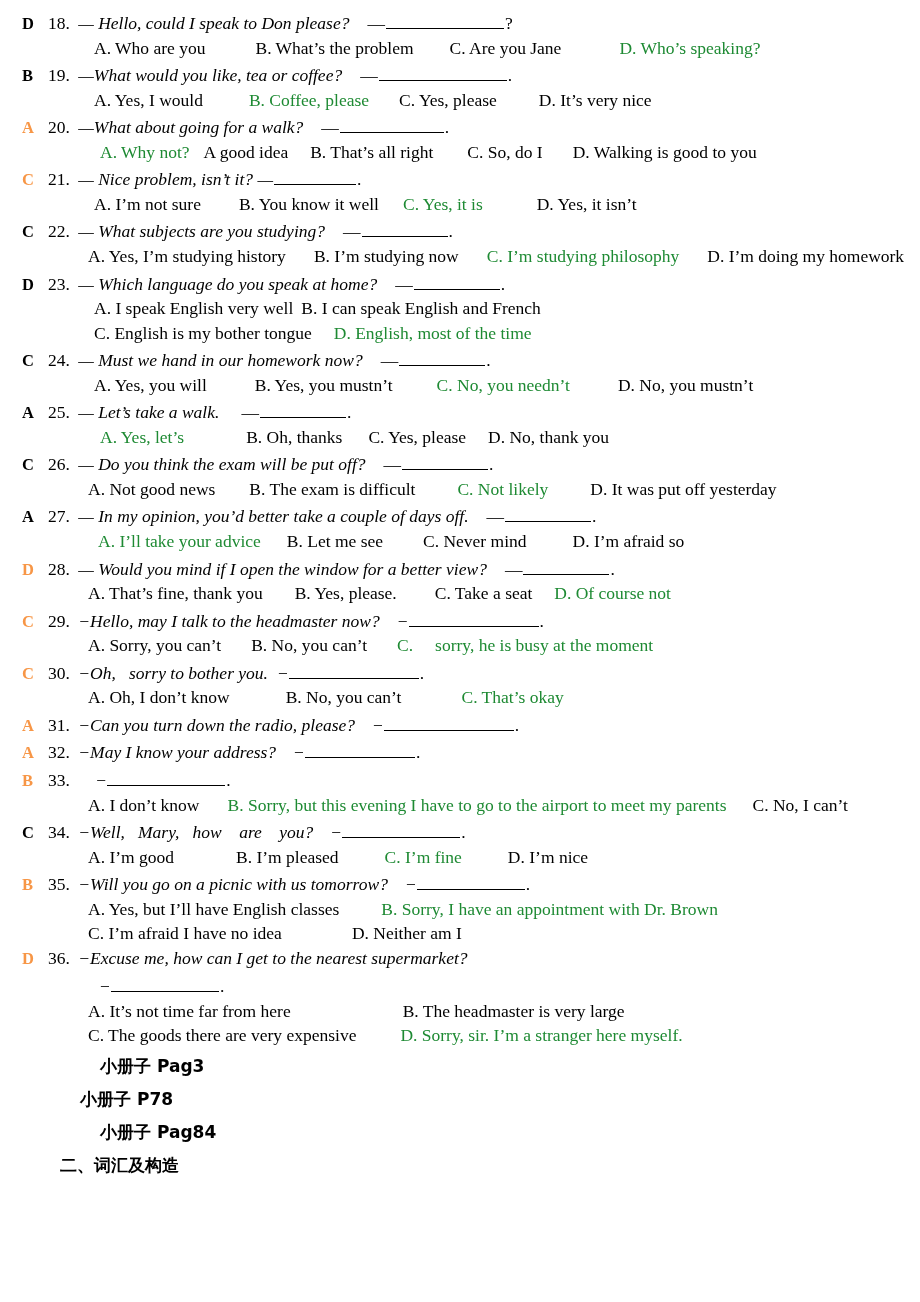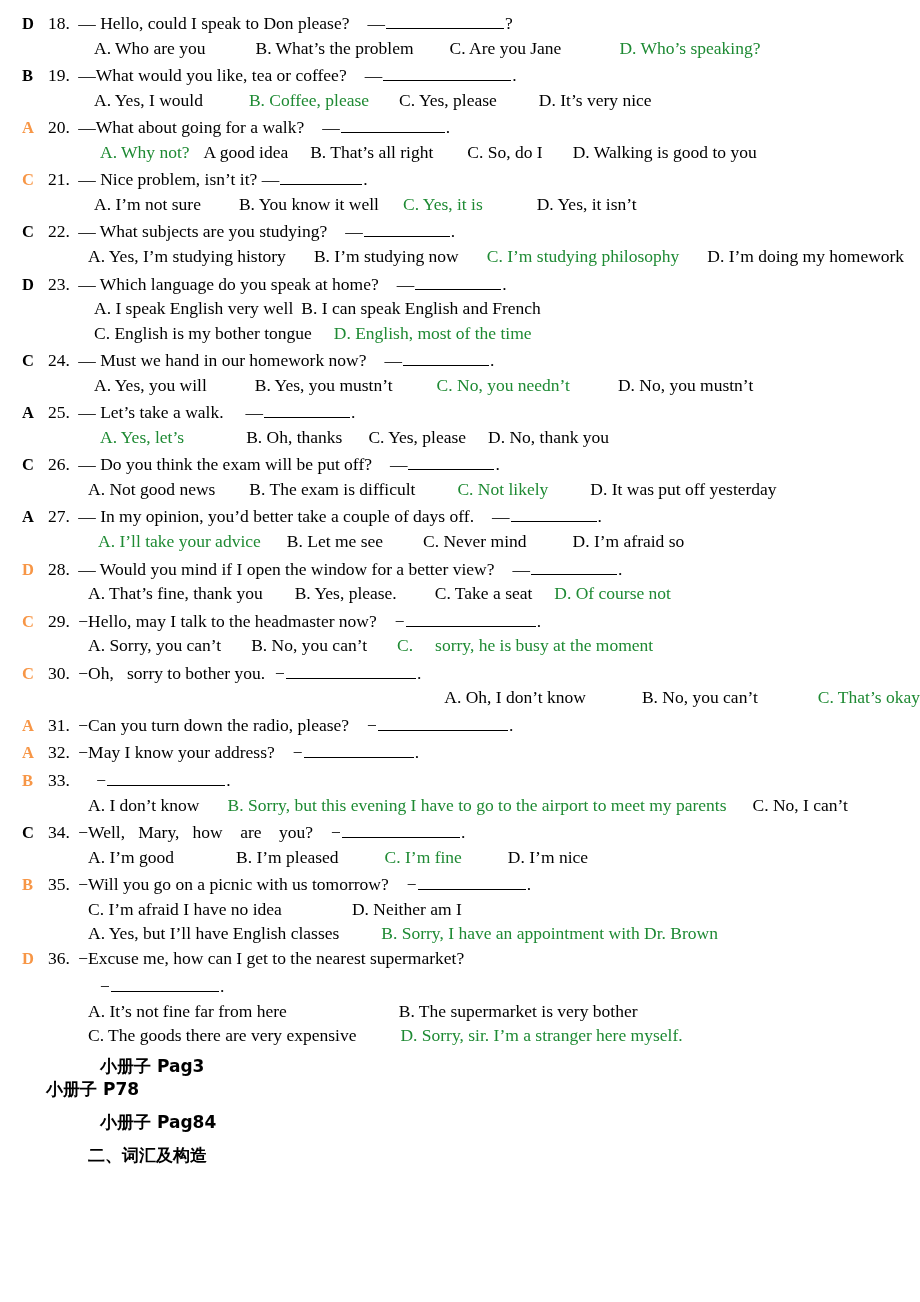--- a/index.html
+++ b/index.html
@@ -43,21 +43,21 @@
     font-weight: bold;
     font-size: 16.5px;
   }
   .mark.black { color: #000000; }
   .mark.orange { color: #F79646; }
 
   .qnum {
     display: inline-block;
     margin-right: 4px;
   }
-  .stem-text { white-space: pre; }
+  .stem-text { white-space: pre; font-style: italic; }
 
   .blank {
     display: inline-block;
     border-bottom: 1.3px solid #000;
     height: 0.92em;
     vertical-align: baseline;
     margin: 0 1px;
   }
 
   
@@ -232,21 +232,21 @@
       <div class="qblock" style="margin-top: 7px;">
         <div class="stem-row">
           <span class="mark orange">C</span>
           <span class="qnum">30.&nbsp;</span>
           <span class="stem-text">−Oh,   sorry to bother you.</span>
           <span style="display: inline-block; width: 10px;"></span>
           <span class="dash">−</span>
           <span class="blank" style="width: 130px;"></span>
           <span>.</span>
         </div>
-        <div class="opt-row" style="padding-left: 42px; margin-top: 7px; text-align: right;"><span class="opt">A. Oh, I don’t know</span><span style="display: inline-block; width: 56px;"></span><span class="opt">B. No, you can’t</span><span style="display: inline-block; width: 60px;"></span><span class="opt green">C. That’s okay</span></div>
+        <div class="opt-row" style="padding-left: 88px; margin-top: 7px;"><span class="opt">A. Oh, I don’t know</span><span style="display: inline-block; width: 56px;"></span><span class="opt">B. No, you can’t</span><span style="display: inline-block; width: 60px;"></span><span class="opt green">C. That’s okay</span></div>
       </div>
       <div class="qblock" style="margin-top: 7px;">
         <div class="stem-row">
           <span class="mark orange">A</span>
           <span class="qnum">31.&nbsp;</span>
           <span class="stem-text">−Can you turn down the radio, please?</span>
           <span style="display: inline-block; width: 18px;"></span>
           <span class="dash">−</span>
           <span class="blank" style="width: 130px;"></span>
           <span>.</span>
@@ -289,33 +289,33 @@
       <div class="qblock" style="margin-top: 7px;">
         <div class="stem-row">
           <span class="mark orange">B</span>
           <span class="qnum">35.&nbsp;</span>
           <span class="stem-text">−Will you go on a picnic with us tomorrow?</span>
           <span style="display: inline-block; width: 18px;"></span>
           <span class="dash">−</span>
           <span class="blank" style="width: 108px;"></span>
           <span>.</span>
         </div>
+        <div class="opt-row" style="padding-left: 88px; margin-top: 7px;"><span class="opt">A. Yes, but I’ll have English classes</span><span style="display: inline-block; width: 42px;"></span><span class="opt green">B. Sorry, I have an appointment with Dr. Brown</span></div>
         <div class="opt-row" style="padding-left: 88px; margin-top: 7px;"><span class="opt">C. I’m afraid I have no idea</span><span style="display: inline-block; width: 70px;"></span><span class="opt">D. Neither am I</span></div>
-        <div class="opt-row" style="padding-left: 88px; margin-top: 7px;"><span class="opt">A. Yes, but I’ll have English classes</span><span style="display: inline-block; width: 42px;"></span><span class="opt green">B. Sorry, I have an appointment with Dr. Brown</span></div>
       </div>
       <div class="qblock" style="margin-top: 7px;">
         <div class="stem-row">
           <span class="mark orange">D</span>
           <span class="qnum">36.&nbsp;</span>
           <span class="stem-text">−Excuse me, how can I get to the nearest supermarket?</span>
         </div>
         <div class="opt-row" style="padding-left: 100px; margin-top: 8px;"><span class="dash">−</span><span class="blank" style="width: 108px;"></span><span>.</span></div>
-        <div class="opt-row" style="padding-left: 88px; margin-top: 7px;"><span class="opt">A. It’s not fine far from here</span><span style="display: inline-block; width: 112px;"></span><span class="opt">B. The supermarket is very bother</span></div>
+        <div class="opt-row" style="padding-left: 88px; margin-top: 7px;"><span class="opt">A. It’s not time far from here</span><span style="display: inline-block; width: 112px;"></span><span class="opt">B. The headmaster is very large</span></div>
         <div class="opt-row" style="padding-left: 88px; margin-top: 7px;"><span class="opt">C. The goods there are very expensive</span><span style="display: inline-block; width: 44px;"></span><span class="opt green">D. Sorry, sir. I’m a stranger here myself.</span></div>
       </div>
       <div style="margin-top: 10px;">
         <div class="cn-line" style="padding-left: 100px; margin-top: 6px;">小册子 Pag3</div>
-        <div class="cn-line" style="padding-left: 46px; margin-top: 0;">小册子 P78</div>
+        <div class="cn-line" style="padding-left: 80px; margin-top: 10px;">小册子 P78</div>
         <div class="cn-line" style="padding-left: 100px; margin-top: 10px;">小册子 Pag84</div>
-        <div class="cn-line cn-serif" style="padding-left: 88px; margin-top: 10px;">二、词汇及构造</div>
+        <div class="cn-line cn-serif" style="padding-left: 60px; margin-top: 10px;">二、词汇及构造</div>
       </div>
     </div>
 </div>
 
 </body></html>

